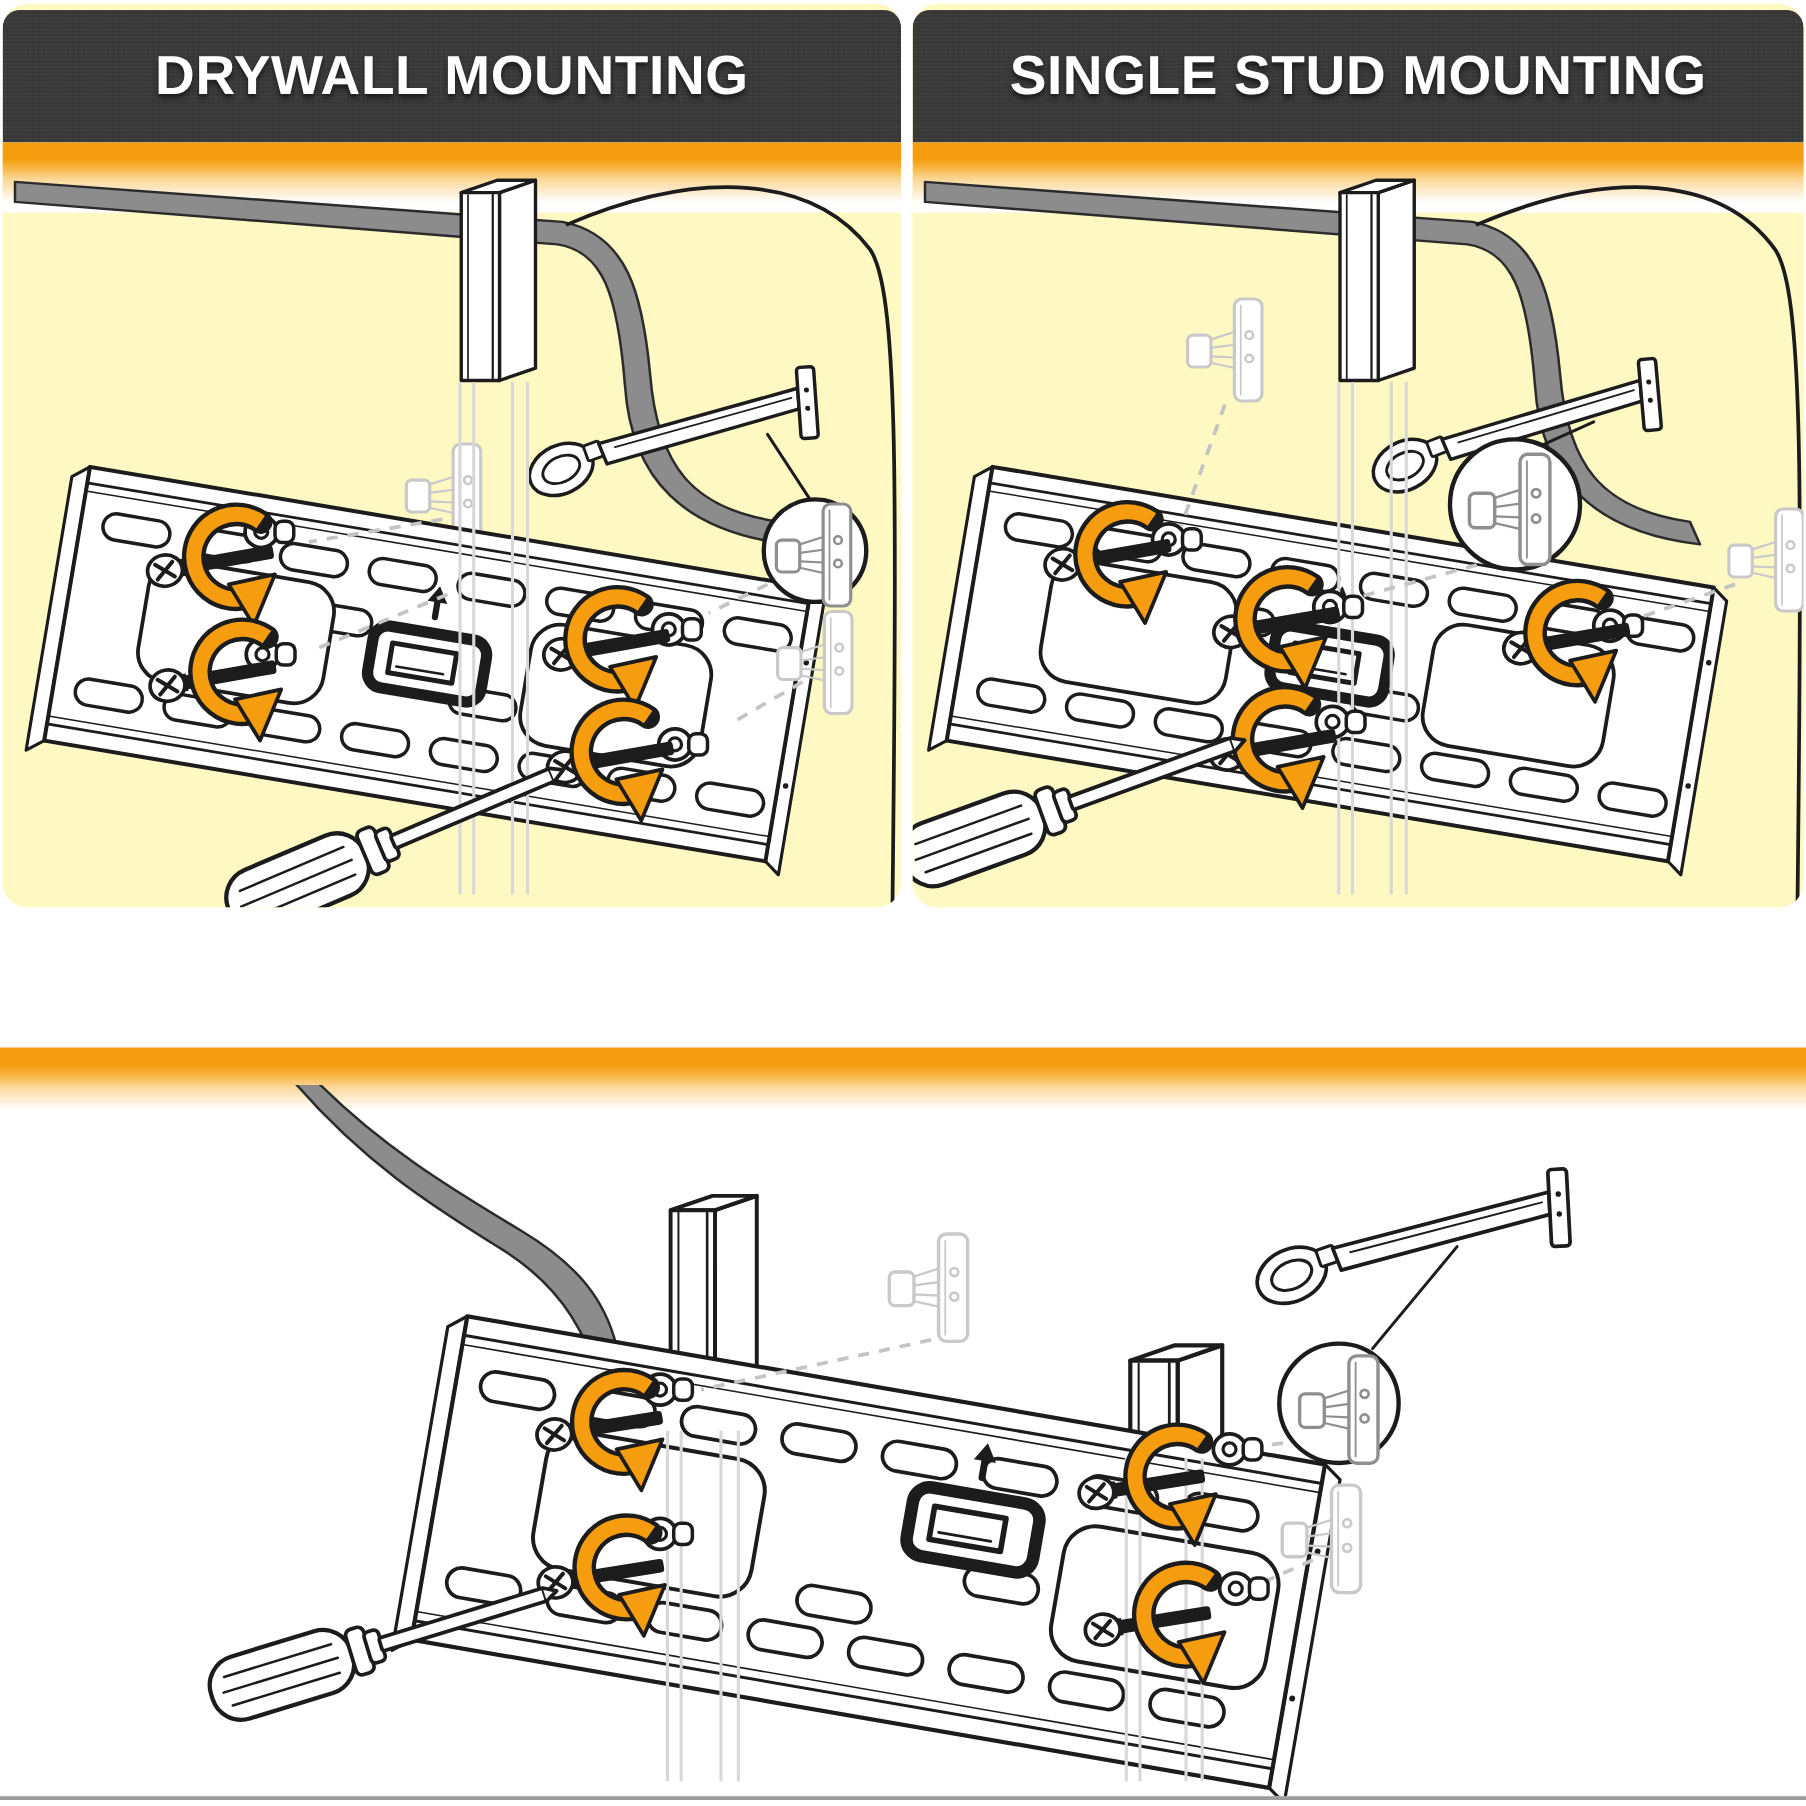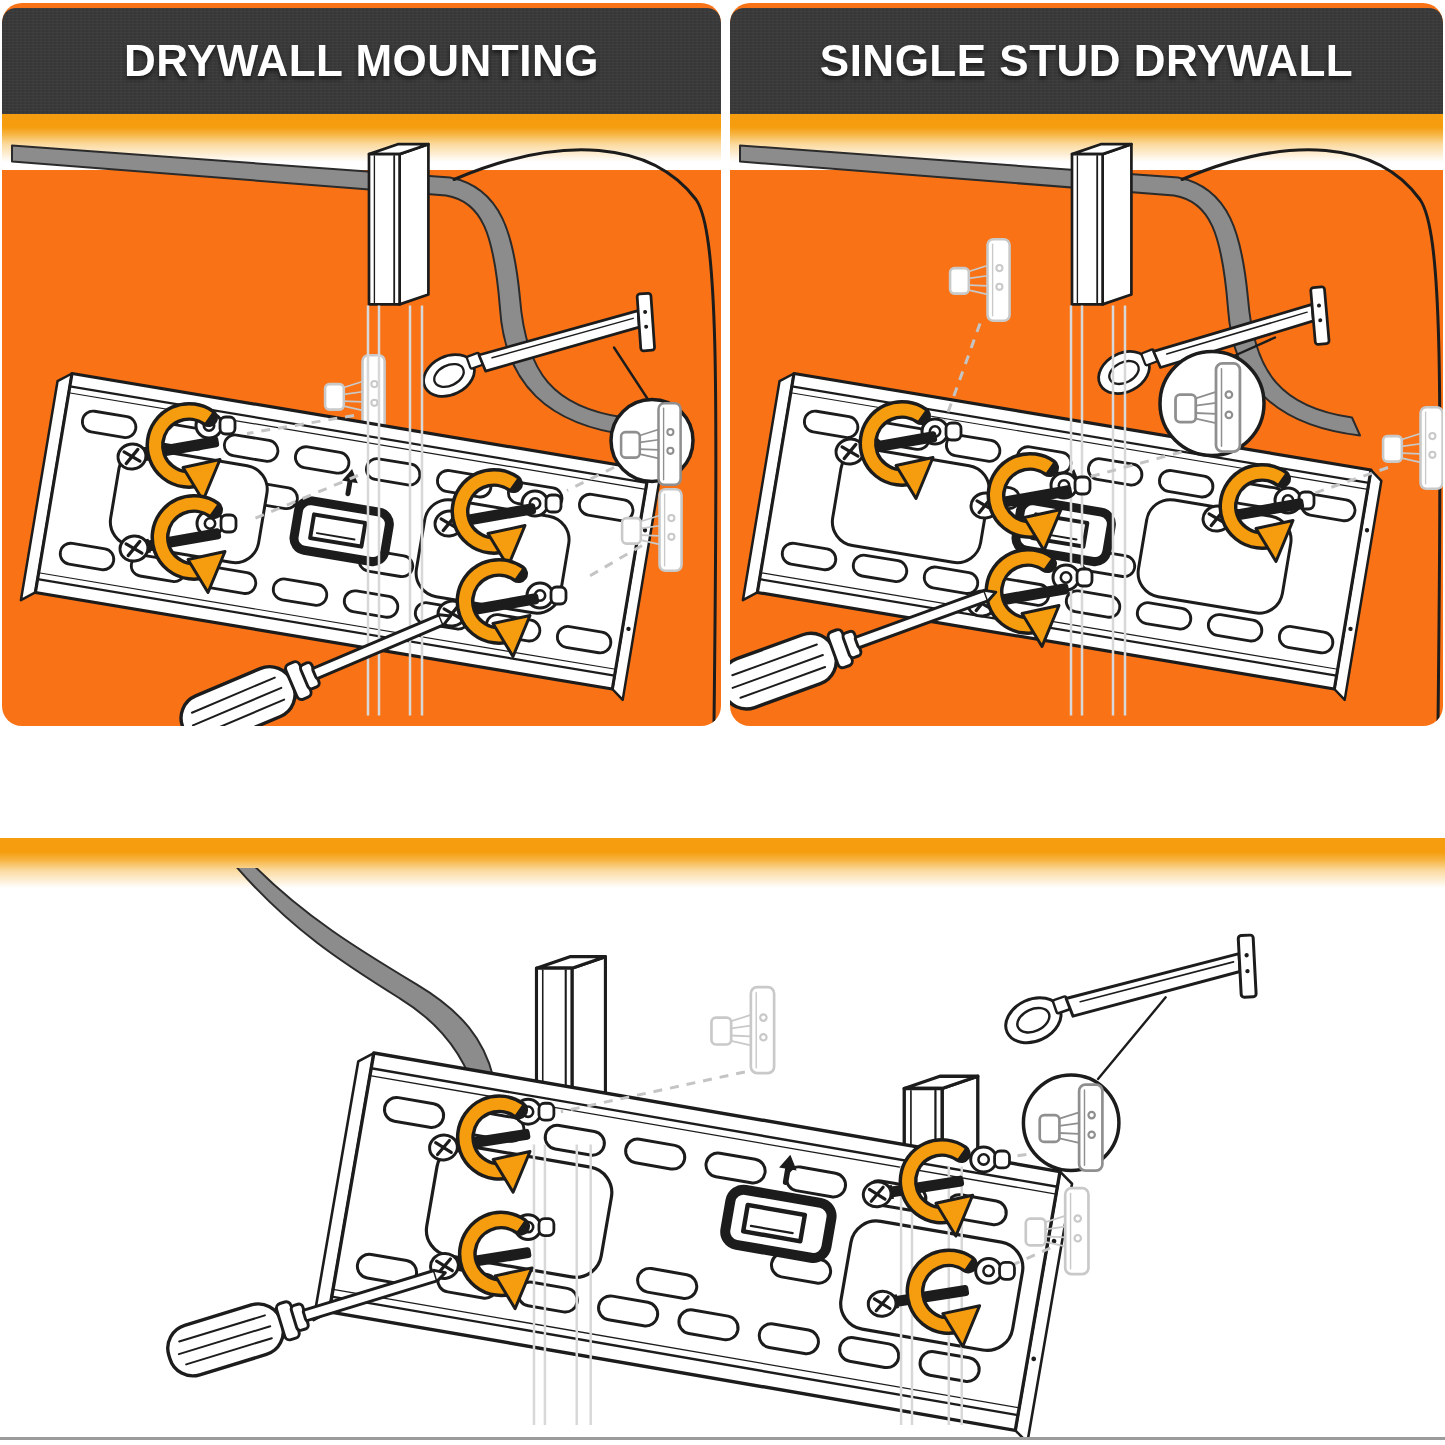--- a/index.html
+++ b/index.html
@@ -2,21 +2,21 @@
 <html style="--header-bg: #3a3a3a; --header-text: #ffffff; --accent-orange: #f59d0e; --line-ink: #1c1c1c; --ghost-gray: #c9c9c9; --wall-gray: #8c8c8c; --rule-gray: #9b9b9b;"><head>
 <meta charset="utf-8">
 <style>
   :root{
     --header-bg:#3a3a3a; --header-text:#ffffff; --accent-orange:#f59d0e;
     --line-ink:#1c1c1c; --ghost-gray:#c9c9c9; --wall-gray:#8c8c8c; --rule-gray:#9b9b9b;
   }
   html,body{margin:0;padding:0;background:#fff;}
   .page{position:relative;width:1445px;height:1445px;background:#fff;overflow:hidden;
         font-family:"Liberation Sans","DejaVu Sans",sans-serif;}
-  .panel{position:absolute;top:3px;height:723px;background:#f97316;border-radius:20px;overflow:hidden;}
+  .panel{position:absolute;top:3px;height:723px;background:#fef9c3;border-radius:20px;overflow:hidden;}
   #panel-drywall{left:2px;width:719px;}
   #panel-single{left:730px;width:713px;}
   .hdr{position:absolute;top:5px;left:0;right:0;height:106px;
        background-color:var(--header-bg);
        background-image:repeating-linear-gradient(0deg,rgba(255,255,255,.03) 0 1px,transparent 1px 3px),
                         repeating-linear-gradient(90deg,rgba(0,0,0,.06) 0 2px,transparent 2px 4px);
        border-radius:14px 14px 0 0;display:flex;align-items:center;justify-content:center;}
   .hdr h2{margin:0;color:var(--header-text);font-size:44px;font-weight:700;letter-spacing:.5px;
           text-shadow:0 3px 4px rgba(0,0,0,.55);white-space:nowrap;}
   .strip{position:absolute;top:111px;left:0;right:0;height:56px;
@@ -355,21 +355,21 @@
           </g>
         <g class="ink" transform="translate(532,391)">
             <use href="#sym-arrow"></use>
           </g>
         <g class="ink" transform="translate(262,478) rotate(-20) translate(-286,-52)">
             <use href="#sym-driver"></use>
           </g>
       </svg>
     </div>
     <header class="hdr">
-      <h2>SINGLE STUD DRYWALL</h2>
+      <h2>SINGLE STUD MOUNTING</h2>
     </header>
   </section>
 
   <div class="band-strip"></div>
 
   <div class="art3">
     <svg viewBox="0 0 1445 572" width="1445" height="569">
       <g>
         <path d="M246,-8 C300,48 360,84 415,117 C462,145 483,174 492,210 L495,228 L476,233
                  C466,194 442,158 398,131 C345,98 287,62 228,-8 Z" fill="#8c8c8c" stroke="#2b2b2b" stroke-width="2"></path>

